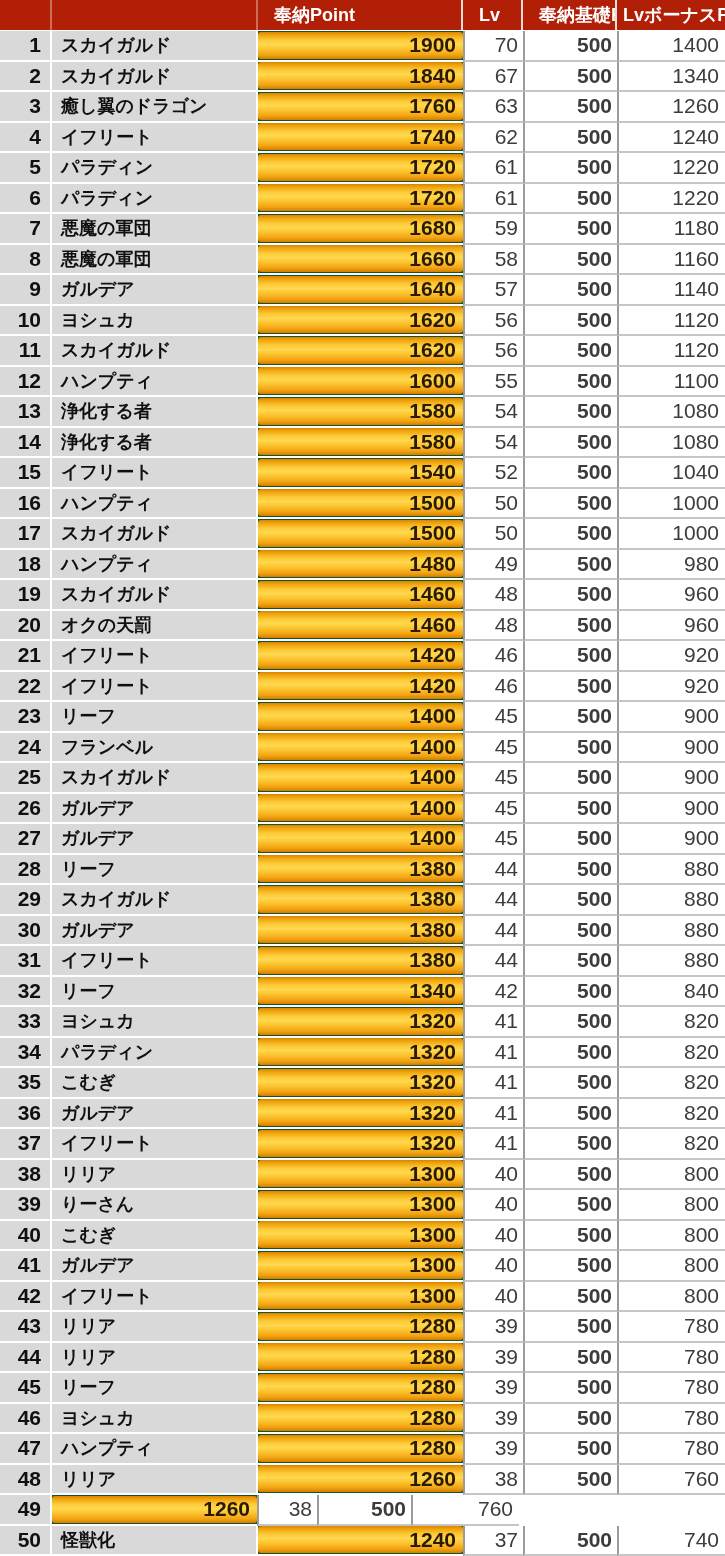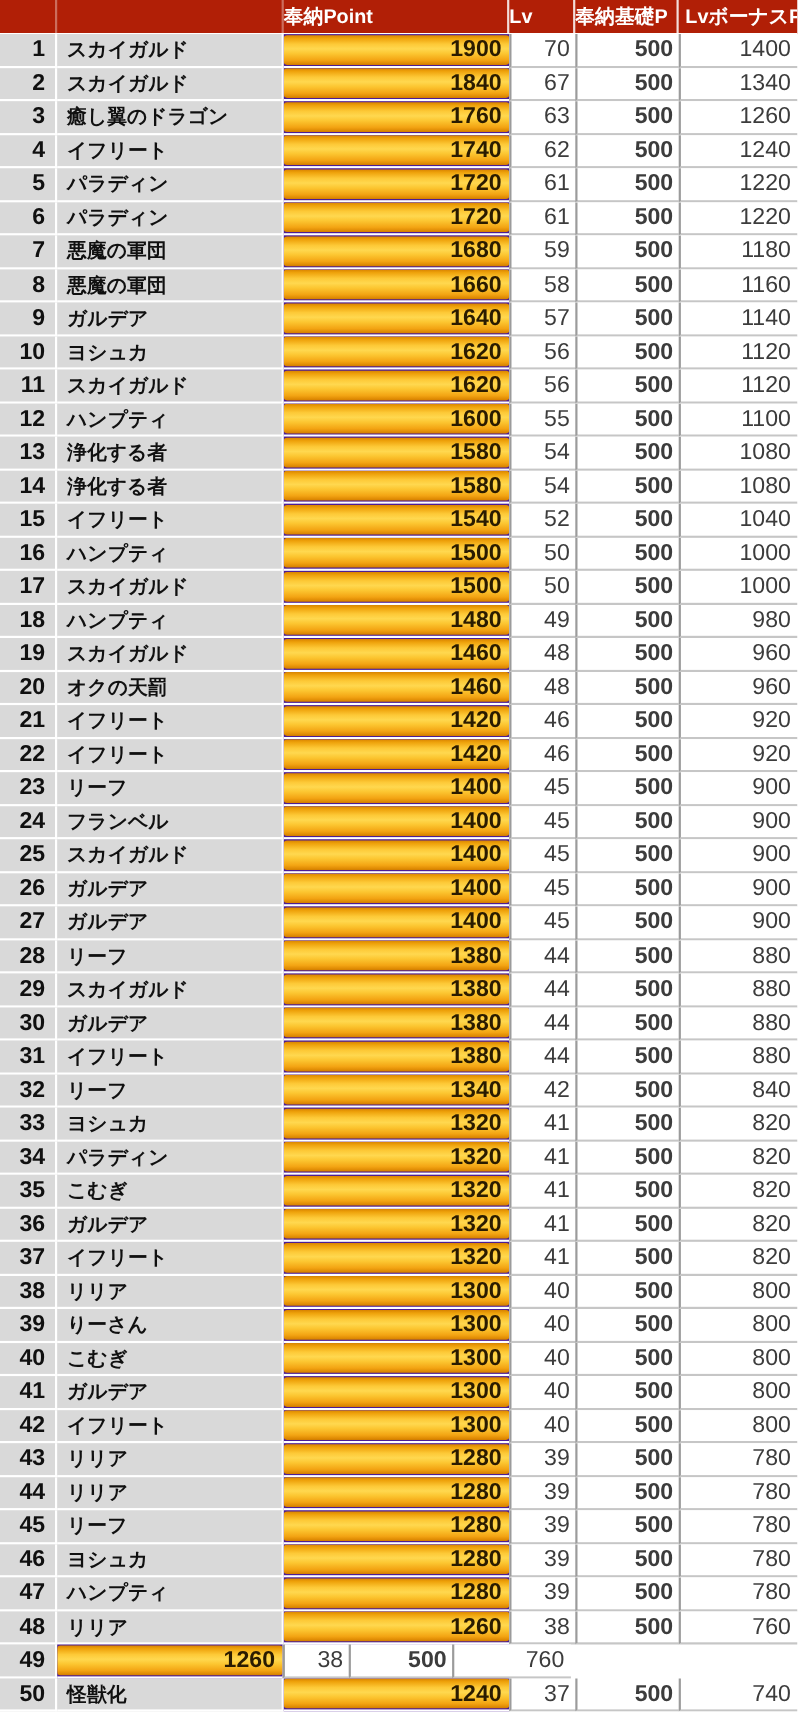--- a/index.html
+++ b/index.html
@@ -11,21 +11,21 @@
   .table{display:flex;flex-direction:column;width:725px;height:1556px;}
 
   
   .thead{
     display:flex;height:30px;flex:0 0 30px;
     background:#b11f06;border-bottom:1px solid #fff;
   }
   .h{
     display:flex;align-items:center;box-sizing:border-box;
     color:#fff;font-size:18px;font-weight:700;white-space:nowrap;
-    padding-left:0;overflow:hidden;
+    padding-left:16px;overflow:hidden;
   }
   .h.rank {width:52px;border-right:2px solid rgba(255,255,255,.35);}
   .h.name {width:206px;border-right:2px solid rgba(255,255,255,.35);}
   .h.point{width:205px;border-right:2px solid rgba(255,255,255,.85);}
   .h.lv   {width:60px;border-right:2px solid rgba(255,255,255,.85);}
   .h.base {width:94px;border-right:2px solid rgba(255,255,255,.85);}
   .h.bonus{width:108px;padding-left:6px;}
 
   
   .tbody{flex:1;display:flex;flex-direction:column;}
@@ -35,21 +35,21 @@
   .c.rank{
     width:52px;background:#d9d9d9;justify-content:flex-end;
     padding-right:9px;border-right:2px solid #fff;border-bottom:2px solid #fff;
     font-size:21px;font-weight:600;color:#101010;
   }
   .c.name{
     width:206px;background:#d9d9d9;padding-left:9px;
     border-right:2px solid #fff;border-bottom:2px solid #fff;
     font-size:18px;font-weight:700;color:#101010;
   }
-  .c.point{width:205px;background:#4c1d95;border-bottom:2px solid #fff;align-items:center;}
+  .c.point{width:205px;background:#14532d;border-bottom:2px solid #fff;align-items:center;}
   .bar{
     flex:1;height:27px;border-radius:3px;
     display:flex;align-items:center;justify-content:flex-end;
     padding-right:7px;box-sizing:border-box;
     font-size:21px;font-weight:700;color:#2a1b00;
     background:linear-gradient(180deg,
       #d88400 0%, #eea10a 10%, #fdc937 30%, #ffd84f 46%,
       #fcc631 62%, #f3a413 84%, #dd8802 96%, #cf7c00 100%);
   }
   .c.lv,.c.base,.c.bonus{

